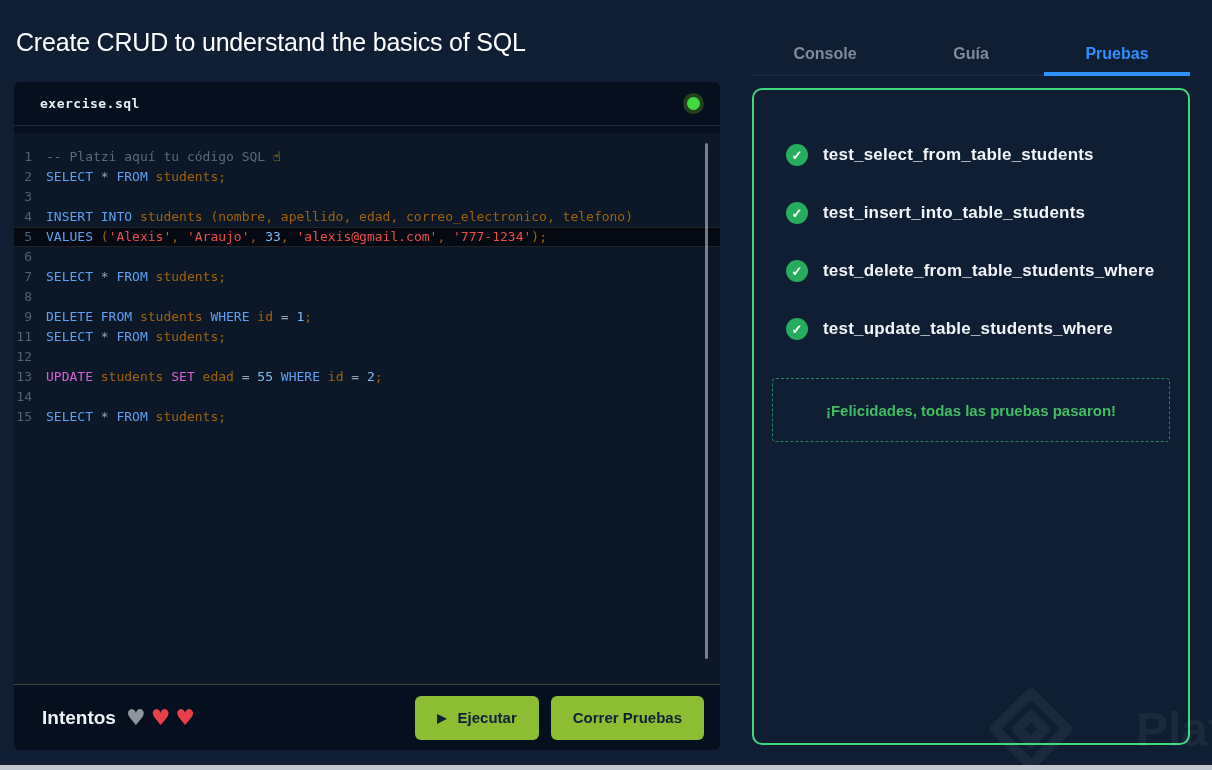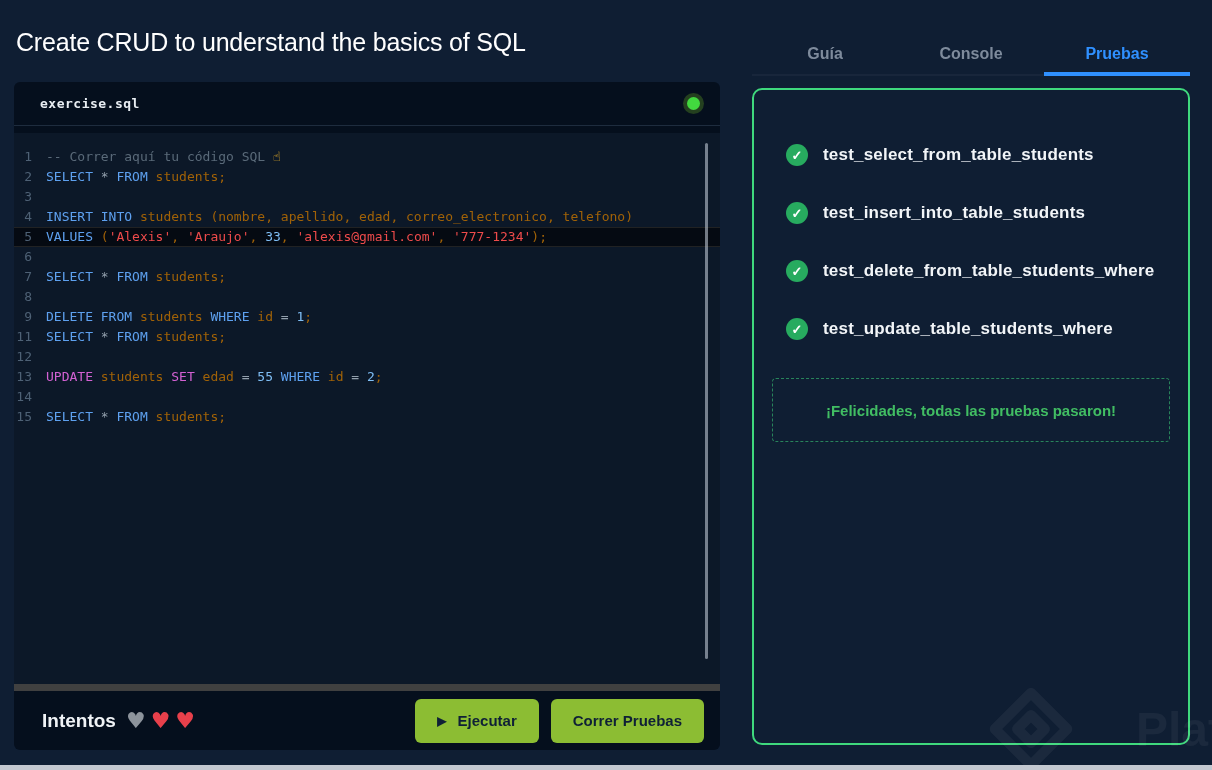--- a/index.html
+++ b/index.html
@@ -68,21 +68,21 @@
   .editor-scrollbar{
     position:absolute; right:12px; top:10px;
     width:3px; height:516px; border-radius:2px;
     background:rgba(205,215,225,0.55);
   }
 
   .editor-footer{
     position:absolute; left:0; right:0; bottom:0; height:66px;
     display:flex; align-items:center;
     padding:0 16px 0 28px;
-    border-top:7px solid #404040;
+    border-top:1px solid #404040;
   }
   .attempts{ display:flex; align-items:center; gap:10px; }
   .attempts-label{ font-size:19px; font-weight:700; color:#f0f3f6; }
   .hearts{ display:flex; gap:5px; }
   .heart{ font-size:22px; line-height:1; font-family:"DejaVu Sans", sans-serif; }
   .heart.gray{ color:#8d949c; }
   .heart.red{ color:#e8404b; }
 
   .footer-buttons{ margin-left:auto; display:flex; gap:12px; }
   .btn{
@@ -156,21 +156,21 @@
 <div class="editor">
   <div class="editor-header">
     <span class="filename">exercise.sql</span>
     <span class="status-dot"></span>
   </div>
 
   <div class="code-area">
     <div id="code-lines">
         <div class="code-line">
           <span class="ln">1</span>
-          <span class="lc"><span class="tok-cm">-- Correr aquí tu código SQL </span><span class="tok-emoji">☝</span></span>
+          <span class="lc"><span class="tok-cm">-- Platzi aquí tu código SQL </span><span class="tok-emoji">☝</span></span>
         </div>
         <div class="code-line">
           <span class="ln">2</span>
           <span class="lc"><span class="tok-kw">SELECT</span><span class="tok-pl"> </span><span class="tok-op">*</span><span class="tok-pl"> </span><span class="tok-kw">FROM</span><span class="tok-pl"> students;</span></span>
         </div>
         <div class="code-line">
           <span class="ln">3</span>
           <span class="lc"></span>
         </div>
         <div class="code-line">
@@ -236,22 +236,22 @@
         <span>Ejecutar</span>
       </button>
       <button class="btn">
         <span>Correr Pruebas</span>
       </button>
     </div>
   </div>
 </div>
 
 <div class="tabs" id="tabs">
+    <div class="tab">Console</div>
     <div class="tab">Guía</div>
-    <div class="tab">Console</div>
     <div class="tab active">Pruebas</div>
   </div>
 
 <div class="tests-panel">
   <div id="test-list">
       <div class="test-row">
         <span class="check">✓</span>
         <span class="test-label">test_select_from_table_students</span>
       </div>
       <div class="test-row">

